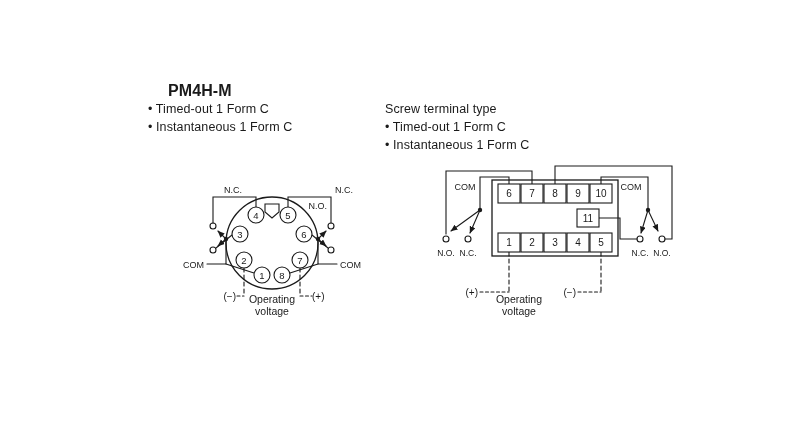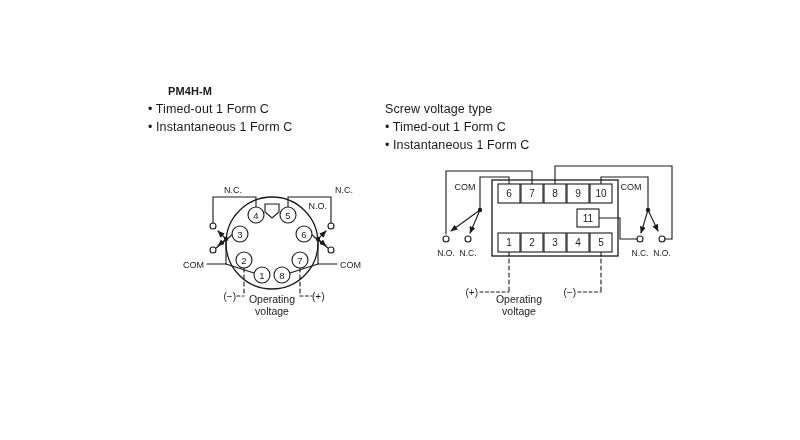--- a/index.html
+++ b/index.html
@@ -1,42 +1,42 @@
 <!DOCTYPE html>
 <html style="--ink: #1a1a1a; --bg: #ffffff;"><head>
 <meta charset="utf-8">
 <style>
   :root { --ink:#1a1a1a; --bg:#ffffff; }
   * { margin:0; padding:0; box-sizing:border-box; }
   html,body { width:800px; height:440px; }
   body { background:var(--bg); font-family:"Liberation Sans", sans-serif; }
   .canvas { position:relative; width:800px; height:440px; background:var(--bg); overflow:hidden; }
   .hdr { position:absolute; color:var(--ink); font-size:12.5px; line-height:18px; letter-spacing:0.1px; }
-  .hdr .model { font-weight:bold; font-size:11px;padding-left:20px; }
+  .hdr .model { font-weight:bold; font-size:16px;padding-left:20px; }
   svg.diagram { position:absolute; left:0; top:0; color:var(--ink); }
   svg.diagram text { font-family:"Liberation Sans", sans-serif; fill:currentColor; stroke:none; font-size:9px; }
   svg.diagram text.num  { font-size:9.5px; }
   svg.diagram text.tnum { font-size:10px; }
   svg.diagram text.op   { font-size:10.5px; }
   svg.diagram text.pm   { font-size:10px; }
   svg.diagram text.sm   { font-size:8.5px; }
 </style>
 </head>
 <body>
 
 <div class="canvas">
 
   <div class="hdr" style="left:148px; top:82px;">
     <div class="model">PM4H-M</div>
     <div>• Timed-out 1 Form C</div>
     <div>• Instantaneous 1 Form C</div>
   </div>
 
   <div class="hdr" style="left:385px; top:100px;">
-    <div>Screw voltage type</div>
+    <div>Screw terminal type</div>
     <div>• Timed-out 1 Form C</div>
     <div>• Instantaneous 1 Form C</div>
   </div>
 
   <svg class="diagram" width="800" height="440" viewBox="0 0 800 440">
     <defs>
       <marker id="arr" markerWidth="9" markerHeight="9" refX="6.5" refY="3" orient="auto" markerUnits="userSpaceOnUse">
         <path d="M0,0 L7,3 L0,6 Z" fill="#1a1a1a"></path>
       </marker>
     </defs>

